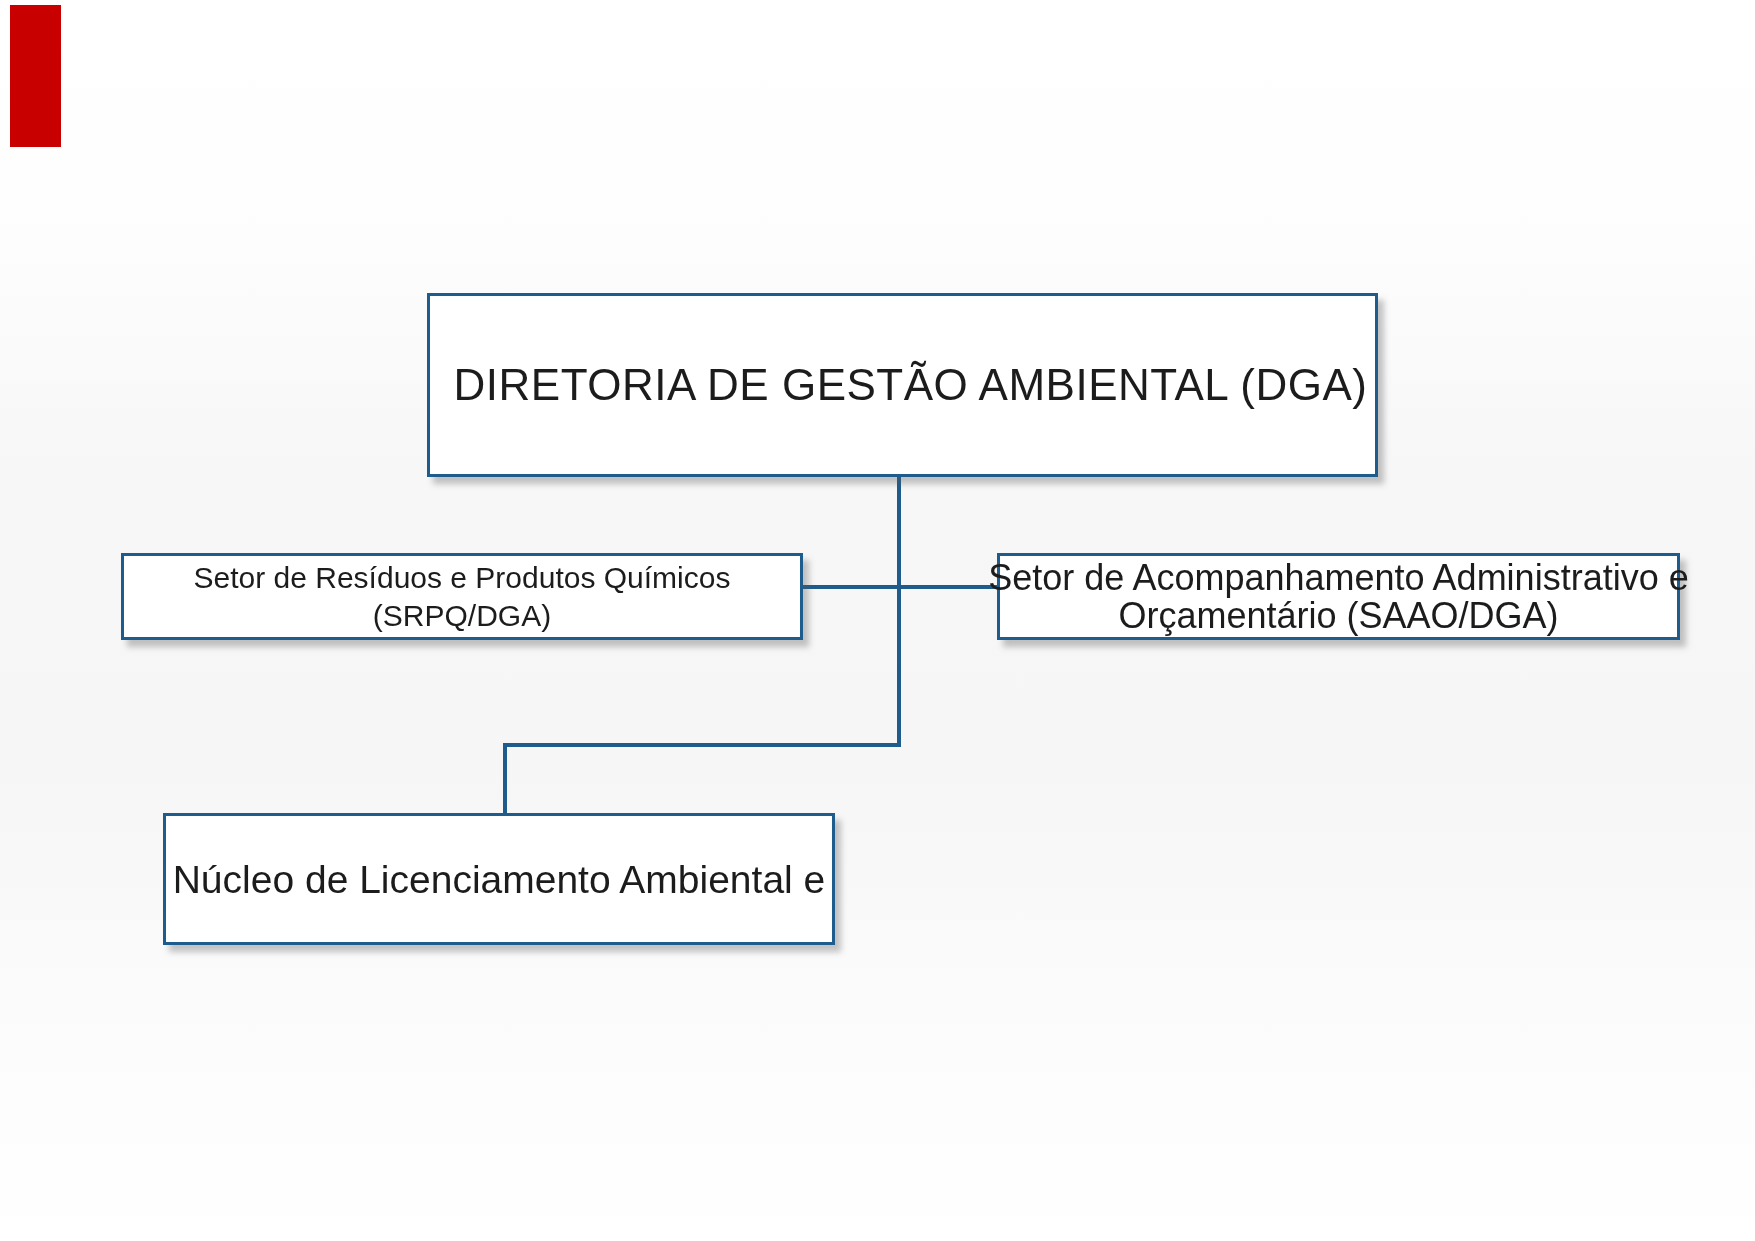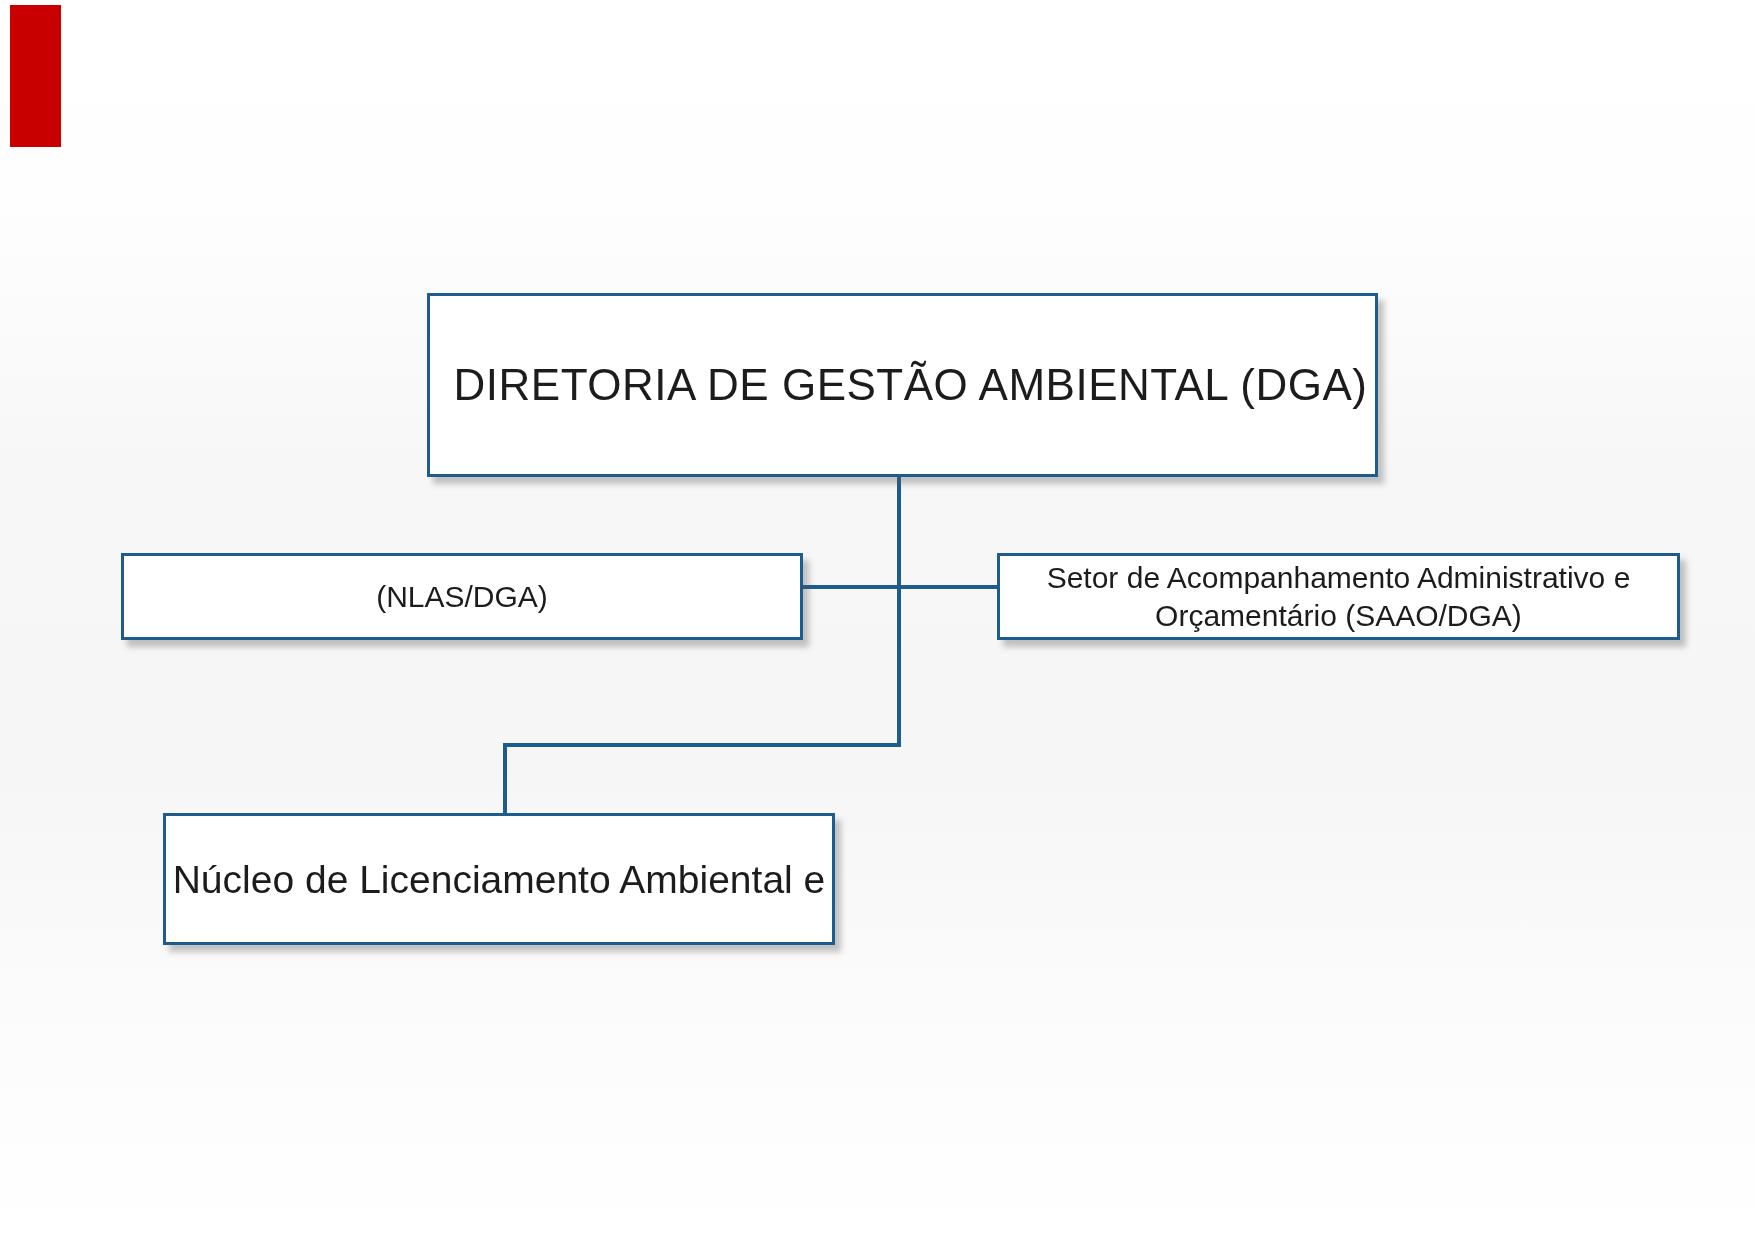--- a/index.html
+++ b/index.html
@@ -58,21 +58,21 @@
     width: 682px;
     height: 87px;
     font-size: 30px;
     line-height: 38px;
   }
   .box-saao {
     left: 997px;
     top: 553px;
     width: 683px;
     height: 87px;
-    font-size: 30px;
+    font-size: 36px;
     line-height: 38px;
   }
   .box-nlas {
     left: 163px;
     top: 813px;
     width: 672px;
     height: 132px;
     font-size: 39px;
     line-height: 39px;
   }
@@ -115,21 +115,22 @@
   <div class="connector conn-root-vertical"></div>
   <div class="connector conn-children-horizontal"></div>
   <div class="connector conn-bend-horizontal"></div>
   <div class="connector conn-bend-vertical"></div>
 
   <div class="box box-root">
     <span class="line">DIRETORIA DE GESTÃO AMBIENTAL (DGA)</span>
   </div>
 
   <div class="box box-srpq">
-    <span class="line">(NLAS/DGA)</span>
+    <span class="line">Setor de Resíduos e Produtos Químicos</span>
+    <span class="line">(SRPQ/DGA)</span>
   </div>
 
   <div class="box box-saao">
     <span class="line">Setor de Acompanhamento Administrativo e</span>
     <span class="line">Orçamentário (SAAO/DGA)</span>
   </div>
 
   <div class="box box-nlas">
     <span class="line">Núcleo de Licenciamento Ambiental e</span>
   </div>

